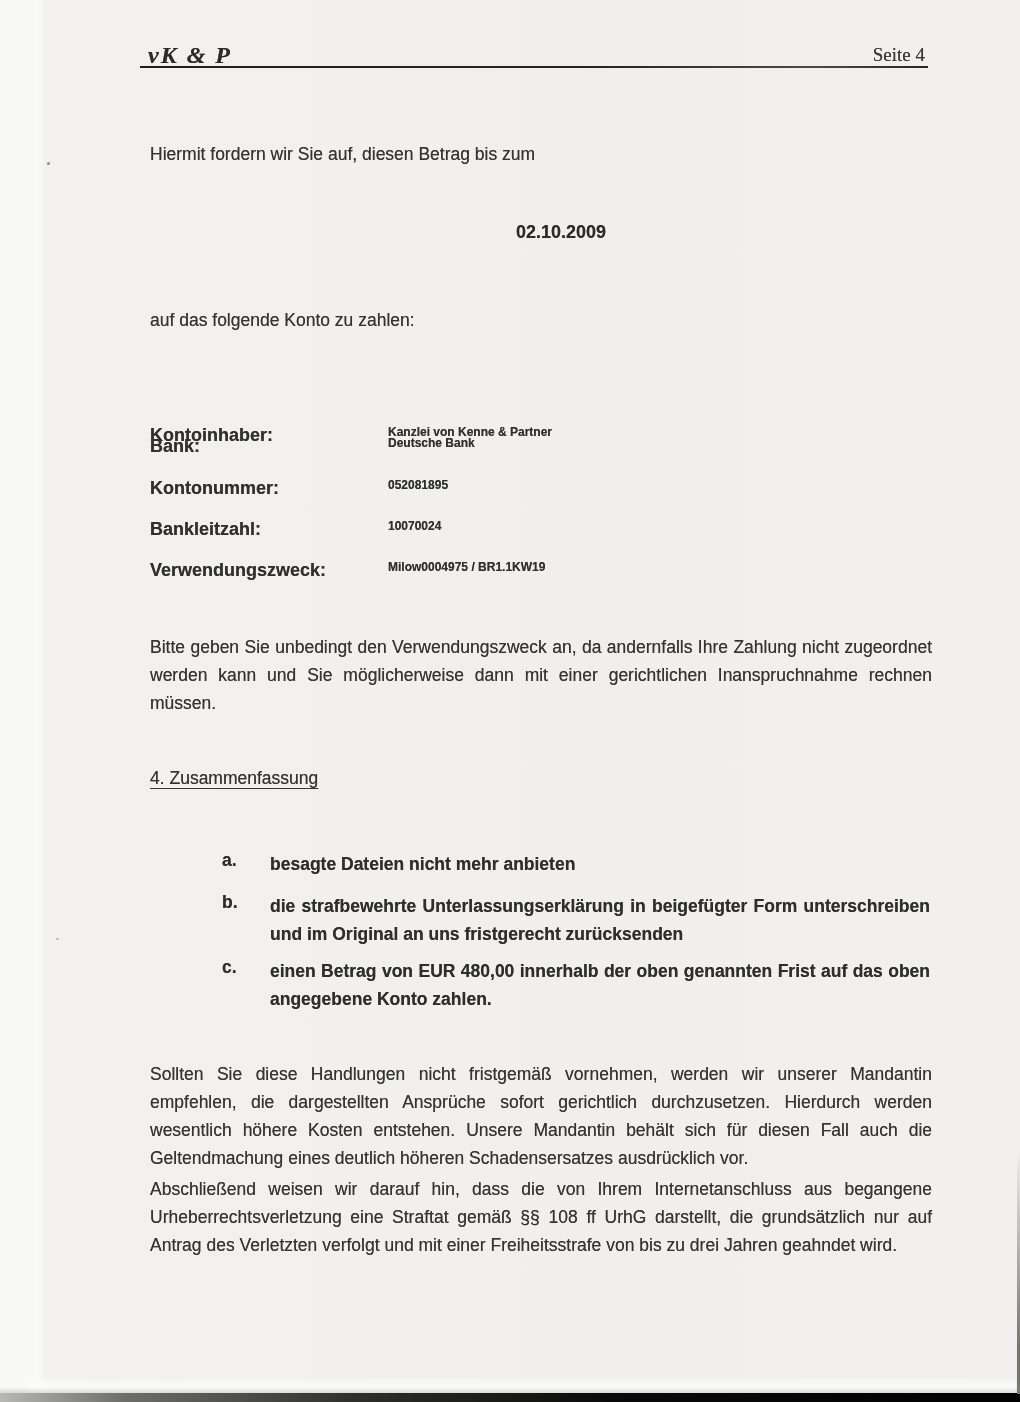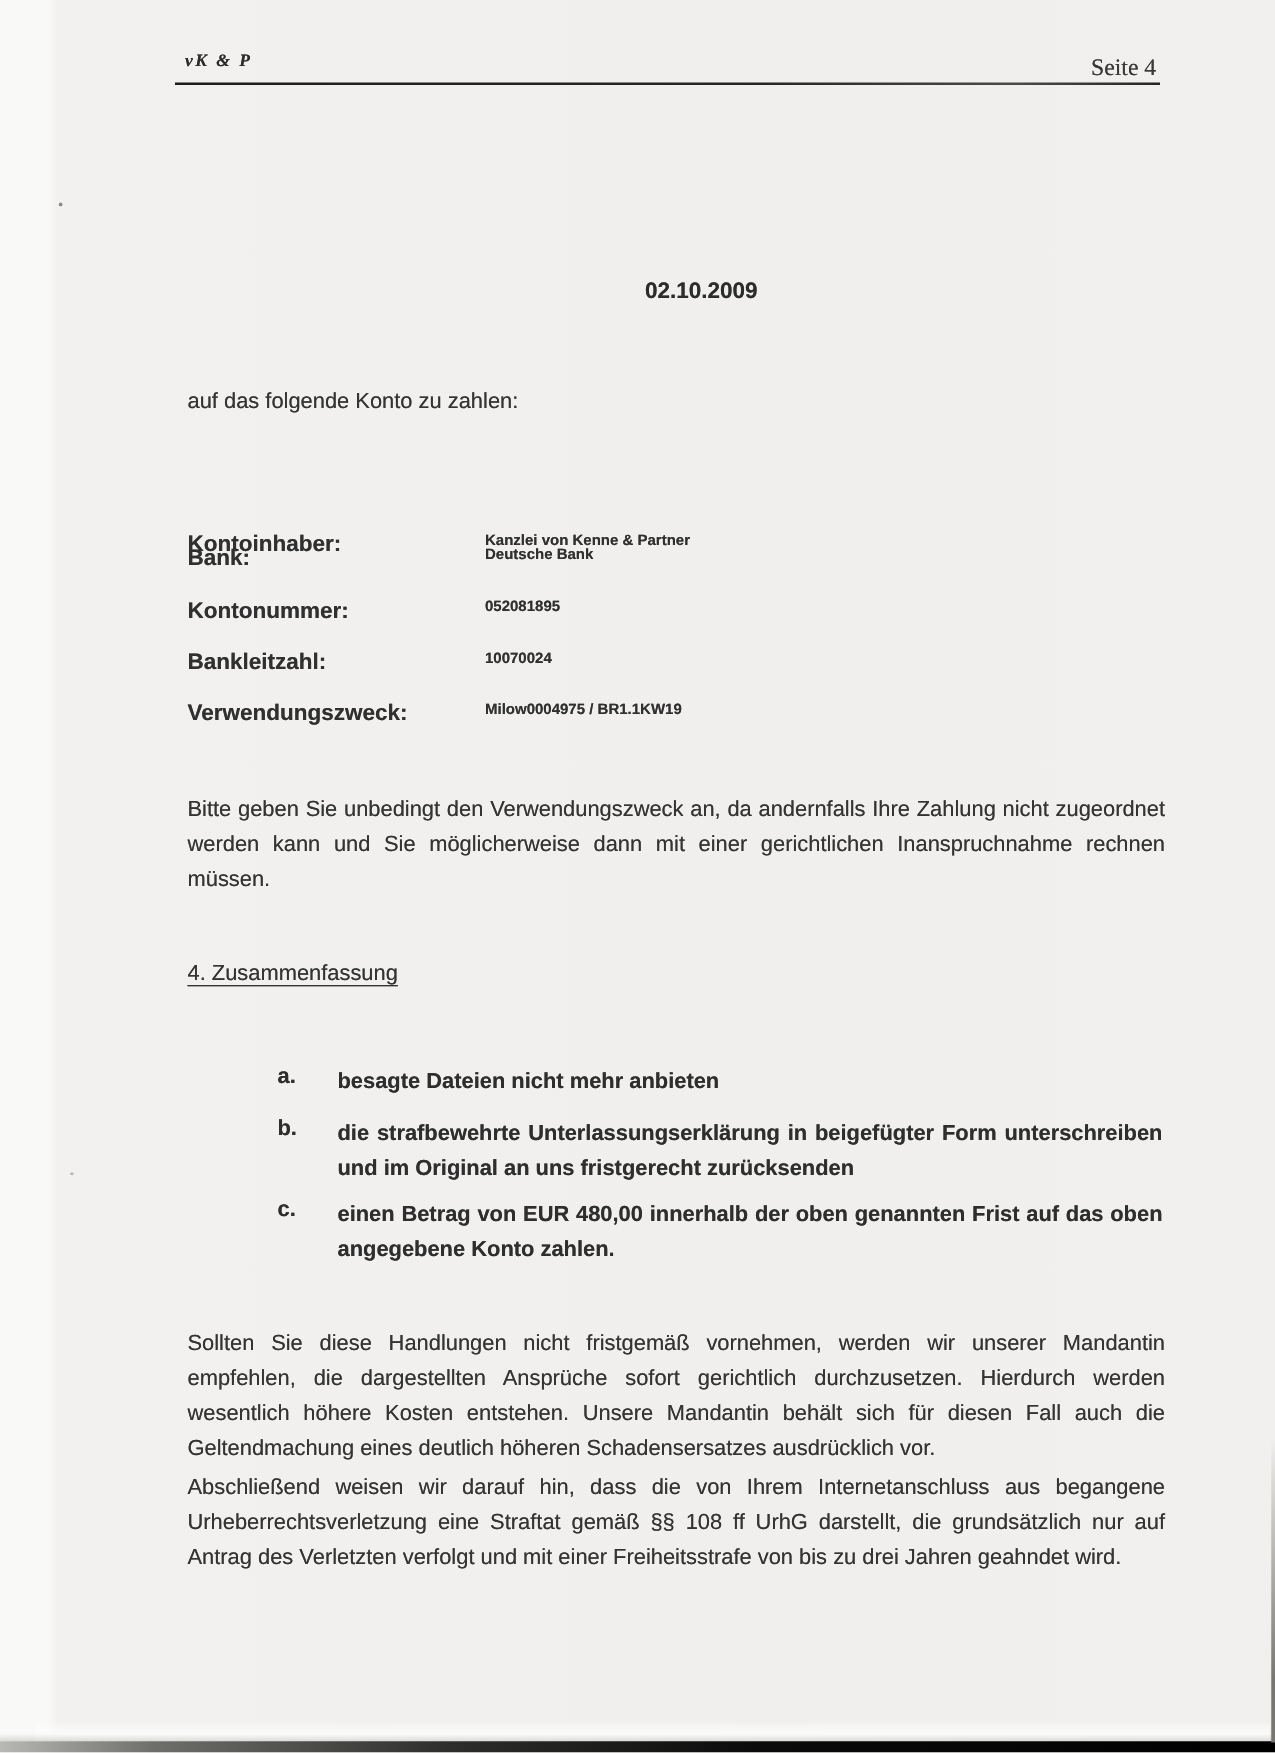--- a/index.html
+++ b/index.html
@@ -15,21 +15,21 @@
     position:absolute; inset:0;
     background:linear-gradient(90deg,#f9f9f7 0px,#f9f9f7 38px,#f2f1ef 46px,#f0efed 60%,#f1f0ee 100%);
     overflow:hidden;
   }
   .txt { text-shadow:0 0 0.5px rgba(55,55,55,0.75); }
 
   
   .hdr-left {
     position:absolute; left:148px; top:42px;
     font-family:"Liberation Serif", serif;
-    font-size:14px; font-weight:700; font-style:italic;
+    font-size:24px; font-weight:700; font-style:italic;
     letter-spacing:2px; color:#2b2b2b;
   }
   .hdr-right {
     position:absolute; right:95px; top:44px;
     font-family:"Liberation Serif", serif;
     font-size:19px; color:#383838;
   }
   .hdr-rule {
     position:absolute; left:140px; top:66px; width:788px; height:2px;
     background:linear-gradient(90deg,#1d1d1d 0%,#262626 60%,#4a4a48 85%,#262626 100%);
@@ -99,20 +99,21 @@
 </style>
 </head>
 <body>
 
 <div class="scan">
 
   <div class="hdr-left txt">vK &amp; P</div>
   <div class="hdr-right txt">Seite 4</div>
   <div class="hdr-rule"></div>
 
+  <div class="para txt" style="top:140px;">Hiermit fordern wir Sie auf, diesen Betrag bis zum</div>
 
   <div class="date txt">02.10.2009</div>
 
   <div class="para txt" style="top:306px;">auf das folgende Konto zu zahlen:</div>
 
   <div>
     <div class="acct-row" style="top:393px;margin-top:32px;">
       <span class="acct-label txt">Kontoinhaber:</span>
       <span class="acct-value txt">Kanzlei von Kenne &amp; Partner</span>
     </div>

